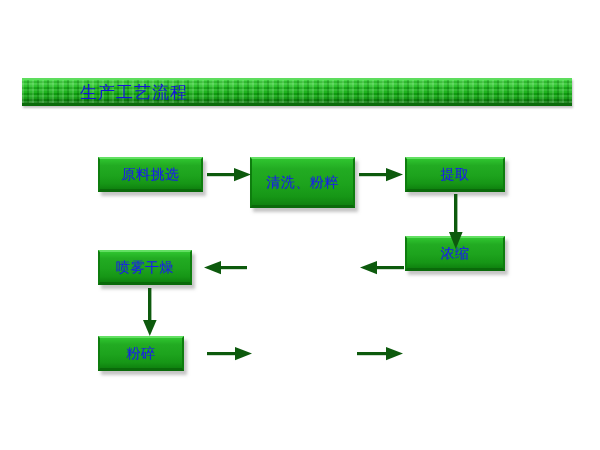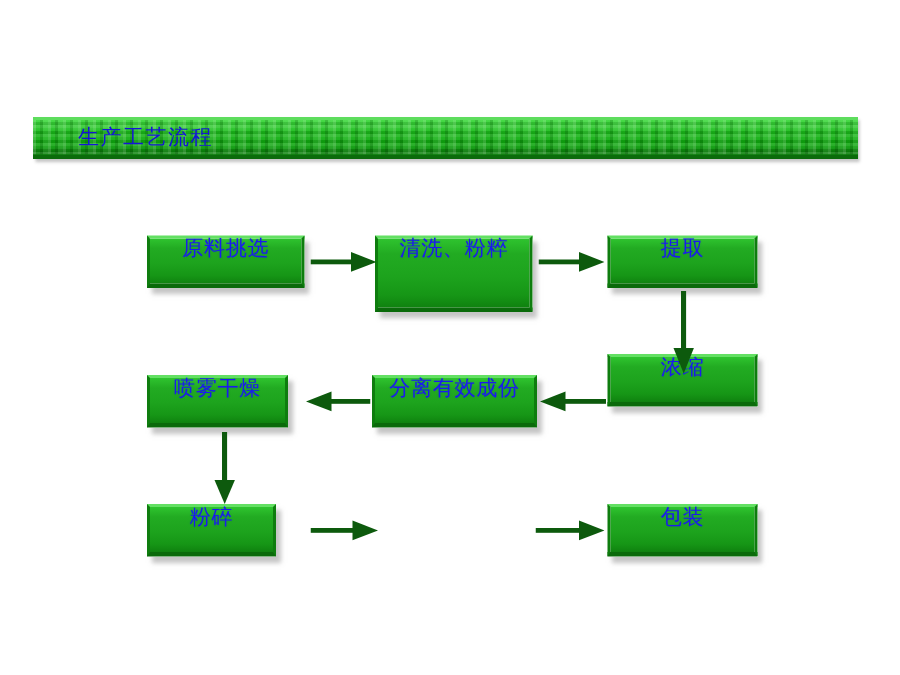--- a/index.html
+++ b/index.html
@@ -46,44 +46,46 @@
         rgba(0,0,0,0.10) 2px, rgba(0,0,0,0.10) 4px,
         rgba(255,255,255,0.05) 4px, rgba(255,255,255,0.05) 6px),
       linear-gradient(180deg, #3ed93e 0%, #18b818 38%, #0da60d 72%, #0a7a0a 100%);
     box-shadow: 1px 2px 2px rgba(120,120,120,0.45);
   }
   .title-bar .title-text {
     position: absolute;
     left: 30px;
     top: 50%;
     transform: translateY(-50%);
-    font-size: 14px;
+    font-size: 17px;
     line-height: 1;
     color: #1414d8;
     font-family: "DejaVu Sans", "Liberation Sans", sans-serif;
     letter-spacing: 1px;
     white-space: nowrap;
+    padding-left: 28px;
   }
 
   
   .node {
     position: absolute;
     box-sizing: border-box;
     border-top: 2px solid #63e063;
     border-left: 2px solid #0e7d0e;
     border-right: 2px solid #0e7d0e;
     border-bottom: 3px solid #0a6a0a;
     background: linear-gradient(180deg,
       #2fc42f 0%,
       #22ab22 22%,
       #1da31d 55%,
       #169616 82%,
       #0f820f 100%);
     box-shadow: 3px 4px 3px rgba(150,150,150,0.55);
     display: flex;
+    align-items: center;
     justify-content: center;
   }
   .node .node-label {
     color: #1a1aee;
     font-size: 14px;
     line-height: 1;
     white-space: nowrap;
     font-family: "DejaVu Sans", "Liberation Sans", sans-serif;
     letter-spacing: 0.5px;
     text-shadow: 0 0 1px rgba(26,26,238,0.35);
@@ -113,36 +115,30 @@
   </div>
 
   <div class="node" style="left:405px; top:157px; width:100px; height:35px;">
     <span class="node-label">提取</span>
   </div>
 
   <div class="node" style="left:98px; top:250px; width:94px; height:35px;">
     <span class="node-label">喷雾干燥</span>
   </div>
 
-  <div class="node" style="left:248px; top:250px; width:110px; height:35px;">
-    <span class="node-label">分离有效成份</span>
-  </div>
 
   <div class="node" style="left:405px; top:236px; width:100px; height:35px;">
     <span class="node-label">浓缩</span>
   </div>
 
   <div class="node" style="left:98px; top:336px; width:86px; height:35px;">
     <span class="node-label">粉碎</span>
   </div>
 
 
-  <div class="node" style="left:405px; top:336px; width:100px; height:35px;">
-    <span class="node-label">包装</span>
-  </div>
 
   <div class="arrow" style="left:207px; top:166px; width:44px; height:18px;">
     <svg width="44" height="18" viewBox="0 0 44 18">
       <path d="M0 8 L28 8 L28 6 L28 10 Z" fill="#0d5a0d"></path>
       <rect x="0" y="7" width="29" height="3.2" fill="#0d5a0d"></rect>
       <path d="M27 2 L44 8.6 L27 15.2 Z" fill="#0d5a0d"></path>
     </svg>
   </div>
 
   <div class="arrow" style="left:359px; top:166px; width:44px; height:18px;">

